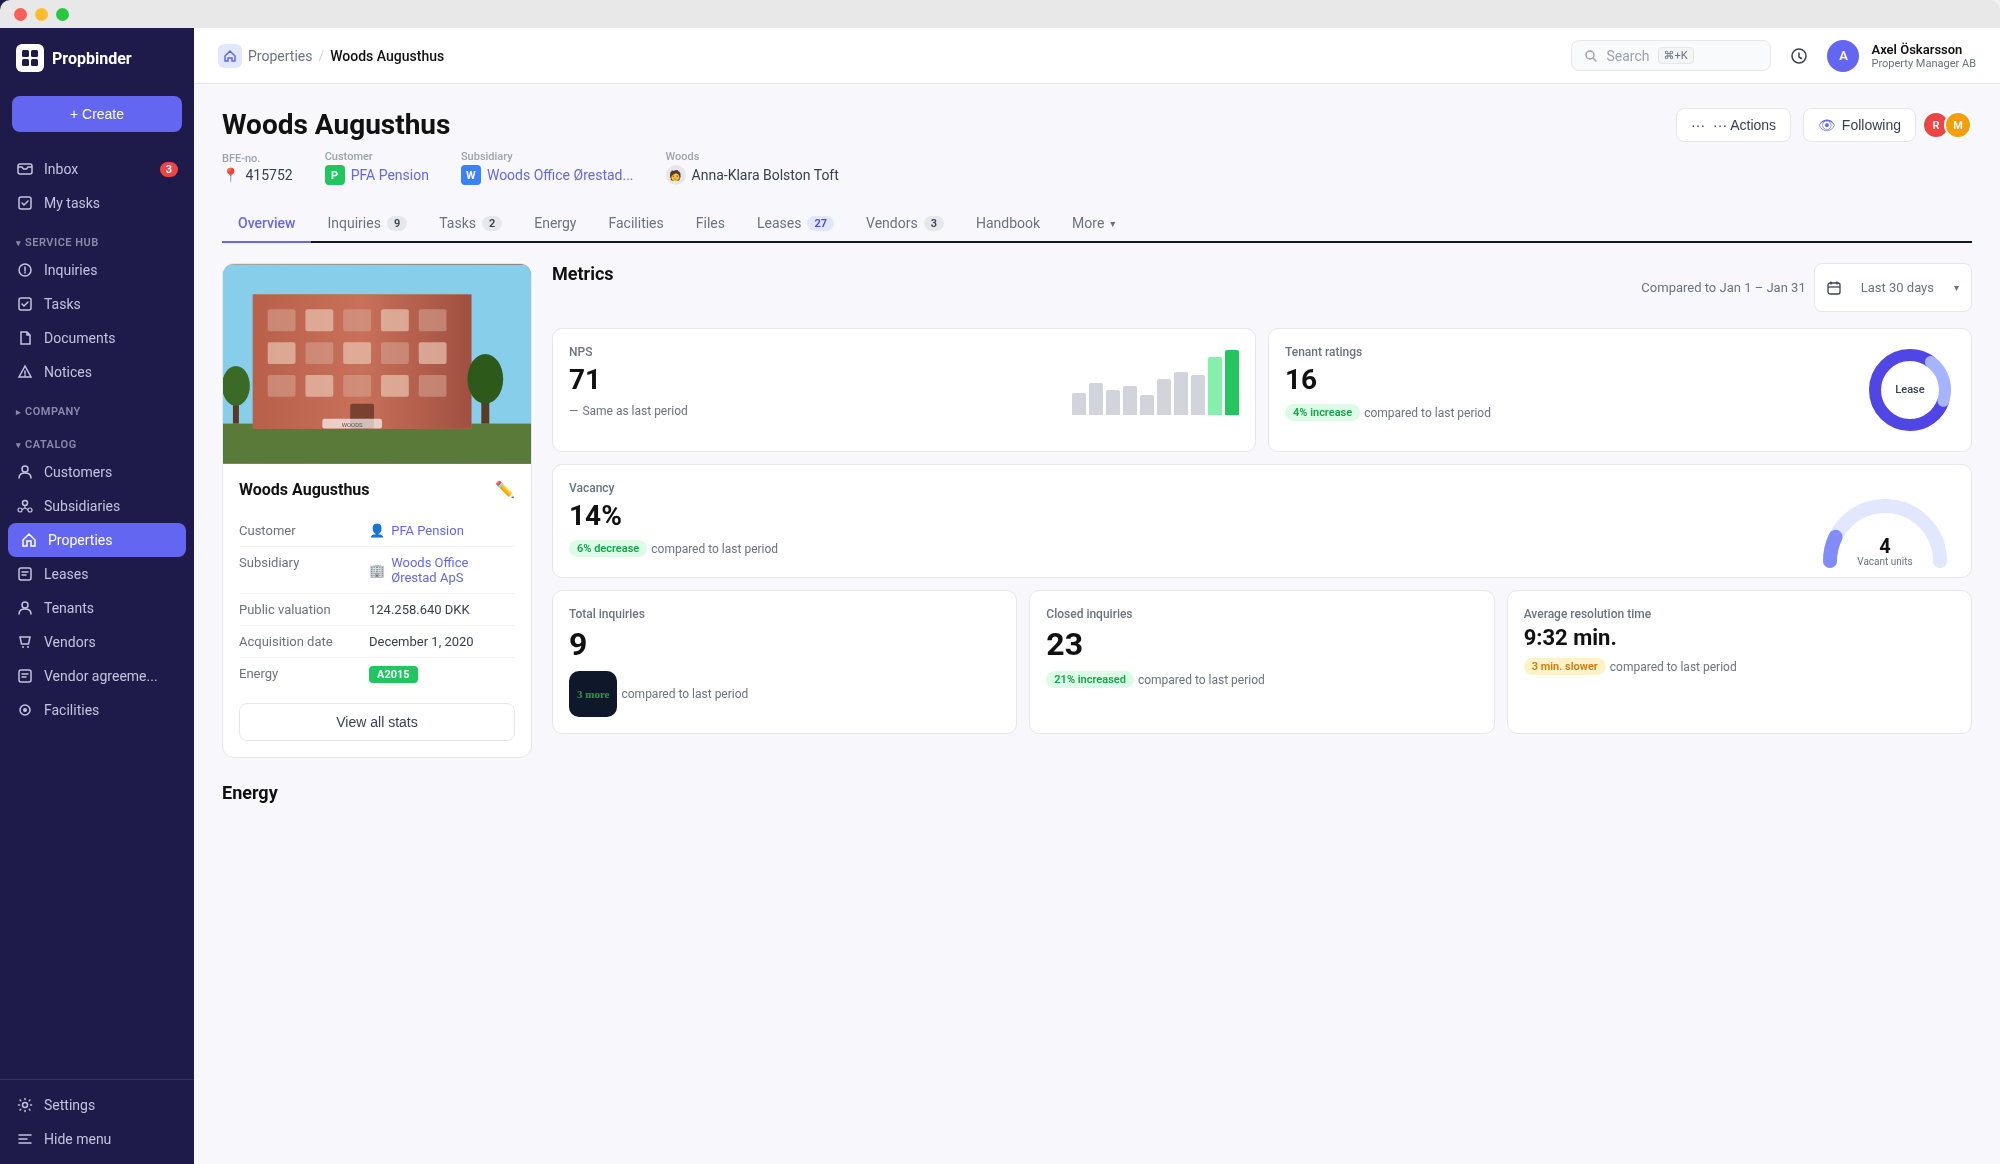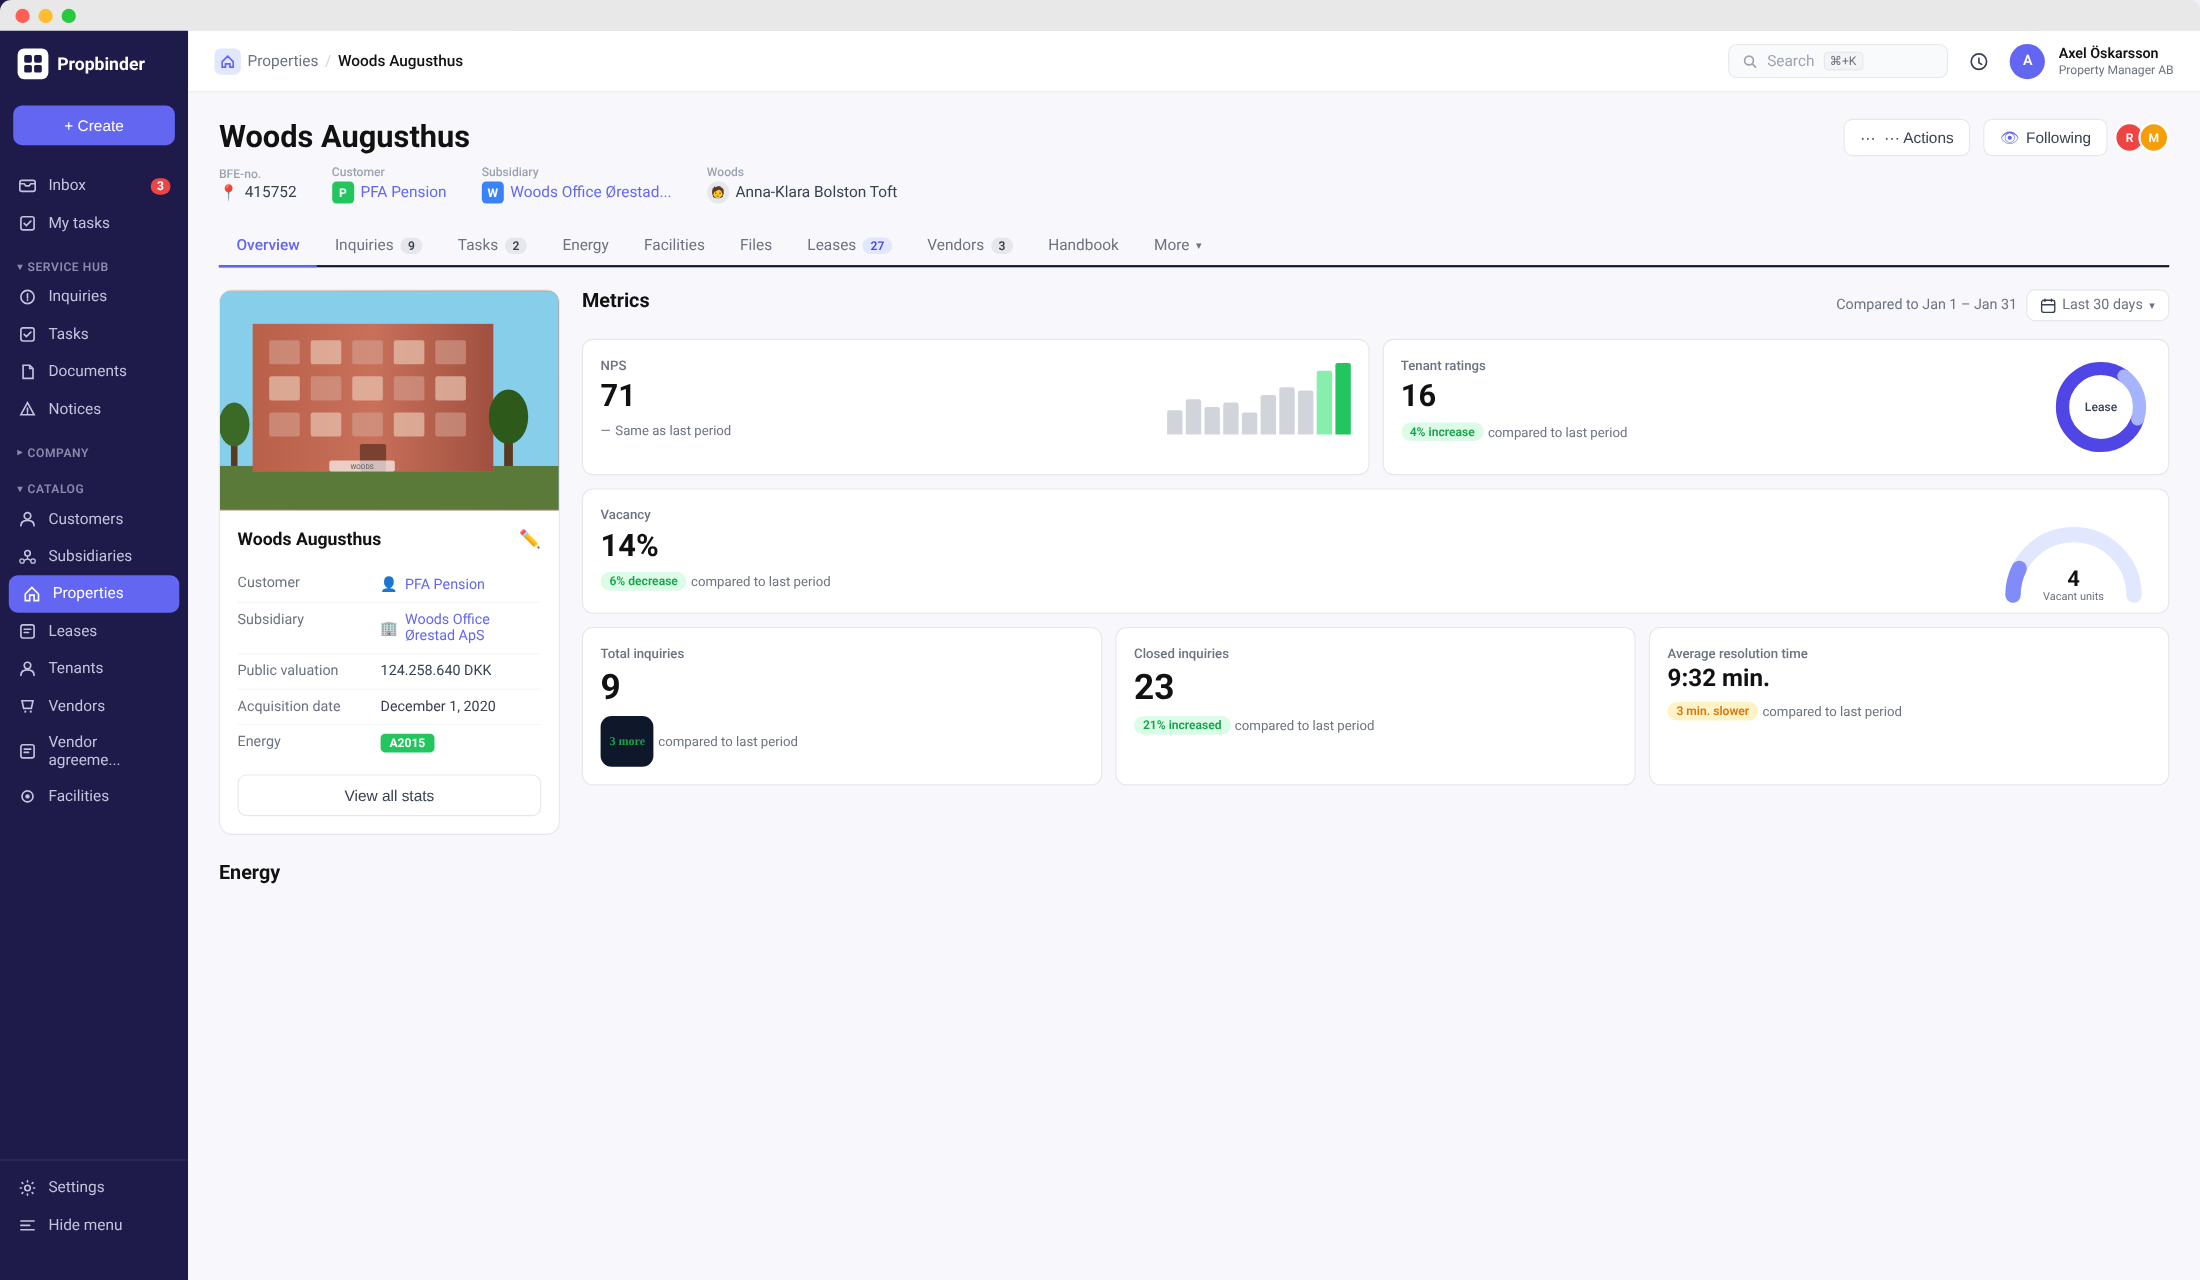--- a/index.html
+++ b/index.html
@@ -6,36 +6,36 @@
     body { font-family: -apple-system, BlinkMacSystemFont, 'Segoe UI', Roboto, sans-serif; background: #f0f0f5; display: flex; height: 100vh; overflow: hidden; }
 
     
     .window-chrome { position: fixed; top: 0; left: 0; right: 0; height: 28px; background: #e8e8e8; border-radius: 10px 10px 0 0; display: flex; align-items: center; padding: 0 14px; gap: 8px; z-index: 1000; }
     .traffic-light { width: 13px; height: 13px; border-radius: 50%; }
     .tl-red { background: #ff5f57; }
     .tl-yellow { background: #ffbd2e; }
     .tl-green { background: #28c840; }
 
     
-    .sidebar { width: 171px; background: #1e1b4b; color: white; display: flex; flex-direction: column; height: 100vh; padding-top: 28px; flex-shrink: 0; overflow-y: auto; }
+    .sidebar { width: 194px; background: #1e1b4b; color: white; display: flex; flex-direction: column; height: 100vh; padding-top: 28px; flex-shrink: 0; overflow-y: auto; }
     .sidebar-logo { display: flex; align-items: center; gap: 8px; padding: 16px 16px; font-weight: 700; font-size: 16px; color: white; }
     .logo-icon { width: 28px; height: 28px; background: white; border-radius: 6px; display: flex; align-items: center; justify-content: center; }
     .logo-icon svg { width: 18px; height: 18px; }
 
     .create-btn { margin: 8px 12px 16px; background: #6366f1; color: white; border: none; border-radius: 8px; padding: 10px 16px; cursor: pointer; font-size: 14px; font-weight: 500; display: flex; align-items: center; justify-content: center; gap: 6px; }
 
     .nav-section { padding: 4px 0; }
     .nav-section-label { font-size: 11px; color: #8b8aad; font-weight: 600; padding: 8px 16px 4px; letter-spacing: 0.5px; display: flex; align-items: center; gap: 4px; cursor: pointer; }
     .nav-section-label .chevron { font-size: 9px; }
     .nav-item { display: flex; align-items: center; gap: 10px; padding: 8px 16px; font-size: 14px; color: #c4c3dd; cursor: pointer; border-radius: 0; transition: background 0.1s; }
     .nav-item.active { background: #6366f1; color: white; border-radius: 8px; margin: 0 8px; padding: 8px 12px; }
     .nav-item .badge { background: #ef4444; color: white; font-size: 11px; font-weight: 700; border-radius: 10px; padding: 1px 6px; margin-left: auto; }
     .nav-icon { width: 18px; height: 18px; display: flex; align-items: center; justify-content: center; flex-shrink: 0; }
 
-    .sidebar-bottom { margin-top: auto; padding: 8px 0 33px; border-top: 1px solid rgba(255,255,255,0.1); }
+    .sidebar-bottom { margin-top: auto; padding: 8px 0 8px; border-top: 1px solid rgba(255,255,255,0.1); }
 
     
     .main { flex: 1; display: flex; flex-direction: column; overflow: hidden; margin-top: 28px; }
 
     
     .topbar { background: white; border-bottom: 1px solid #e5e7eb; padding: 0 24px; height: 56px; display: flex; align-items: center; gap: 12px; flex-shrink: 0; }
     .breadcrumb { display: flex; align-items: center; gap: 6px; font-size: 14px; color: #6b7280; }
     .breadcrumb-link { color: #6b7280; cursor: pointer; }
     .breadcrumb-sep { color: #d1d5db; }
     .breadcrumb-current { color: #111; font-weight: 500; }
@@ -100,21 +100,21 @@
     .info-value { font-size: 13px; color: #374151; display: flex; align-items: center; gap: 6px; }
     .info-value a { color: #6366f1; text-decoration: none; display: flex; align-items: center; gap: 4px; }
     .energy-badge { background: #22c55e; color: white; font-size: 11px; font-weight: 700; border-radius: 4px; padding: 2px 8px; }
 
     .view-all-btn { width: 100%; padding: 10px; background: white; border: 1px solid #e5e7eb; border-radius: 8px; font-size: 14px; color: #374151; cursor: pointer; margin-top: 12px; font-weight: 500; }
 
     
     .metrics-header { display: flex; justify-content: space-between; margin-bottom: 16px; }
     .metrics-title { font-size: 18px; font-weight: 700; color: #111; }
     .metrics-period { display: flex; align-items: center; gap: 8px; font-size: 13px; color: #6b7280; }
-    .period-selector { display: flex; align-items: center; gap: 6px; background: white; border: 1px solid #e5e7eb; border-radius: 8px; padding: 6px 12px; cursor: pointer; font-size: 13px; }
+    .period-selector { display: flex; align-items: center; gap: 20px; background: white; border: 1px solid #e5e7eb; border-radius: 8px; padding: 16px 12px; cursor: pointer; font-size: 13px; }
 
     .metrics-grid-top { display: grid; grid-template-columns: 1fr 1fr; gap: 12px; margin-bottom: 12px; }
     .metrics-grid-bottom { display: grid; grid-template-columns: 1fr 1fr 1fr; gap: 12px; }
 
     .metric-card { background: white; border-radius: 10px; border: 1px solid #e5e7eb; padding: 16px; }
     .metric-label { font-size: 12px; color: #6b7280; font-weight: 500; margin-bottom: 4px; }
     .metric-value { font-size: 28px; font-weight: 700; color: #111; margin-bottom: 8px; }
     .metric-footer { font-size: 12px; color: #6b7280; display: flex; align-items: center; gap: 4px; }
     .metric-card-inner { display: flex; align-items: flex-start; justify-content: space-between; }
     .metric-data { flex: 1; }

